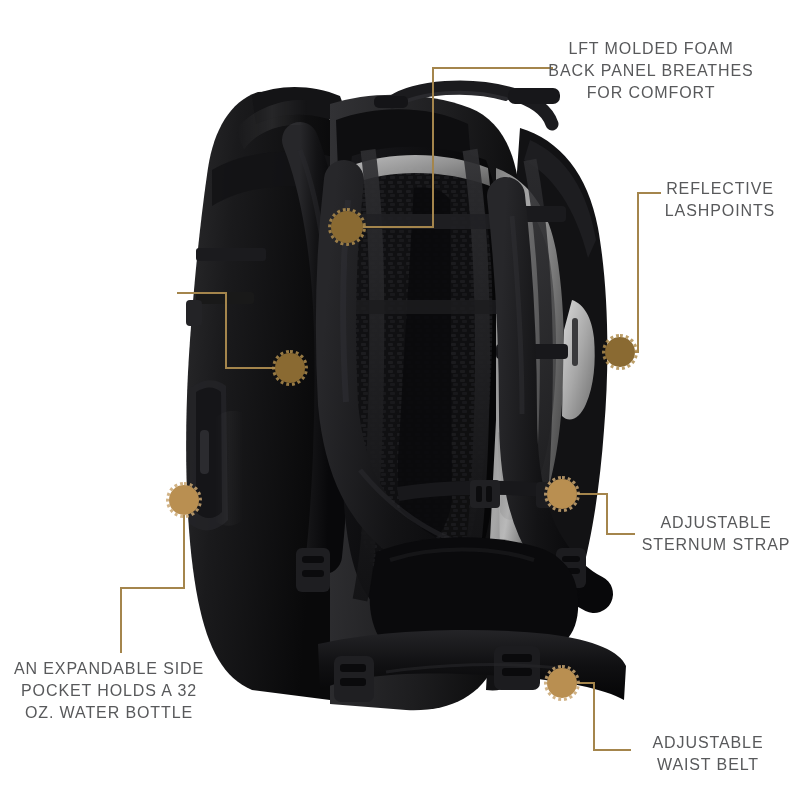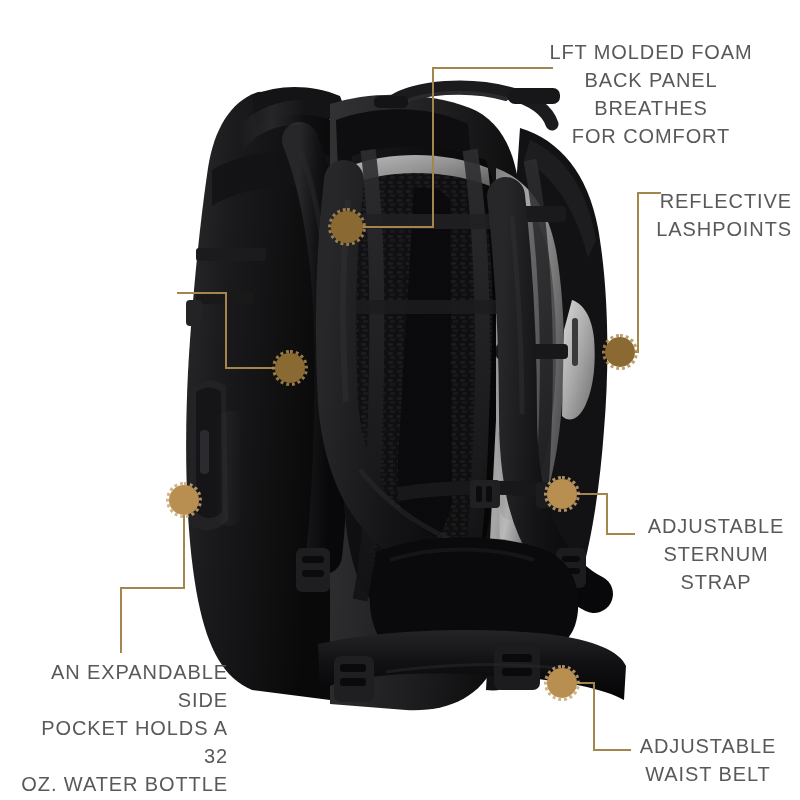--- a/index.html
+++ b/index.html
@@ -23,22 +23,22 @@
   #product-photo {
     position: absolute;
     left: 0; top: 0;
     width: 800px; height: 800px;
   }
 
   
   .callout-label {
     position: absolute;
     color: #58595b;
-    font-size: 20px;
-    line-height: 28px;
+    font-size: 16px;
+    line-height: 22px;
     letter-spacing: 0.9px;
     text-transform: uppercase;
     white-space: pre-line;
     font-weight: 400;
   }
   .align-center { text-align: center; }
 
   
   #connectors {
     position: absolute;
@@ -286,27 +286,27 @@
   <div class="marker-dot dot-light" style="left:547px; top:479px; width:30px; height:30px;"></div>
 
   <div class="marker-dot dot-light" style="left:169px; top:485px; width:30px; height:30px;"></div>
 
   <div class="marker-dot dot-light" style="left:547px; top:668px; width:30px; height:30px;"></div>
 
   <div class="callout-label align-center" style="left:536px; top:38px; width:230px;">LFT MOLDED FOAM
 BACK PANEL BREATHES
 FOR COMFORT</div>
 
-  <div class="callout-label align-center" style="left:648px; top:187px; width:144px;text-align:right;">REFLECTIVE
+  <div class="callout-label align-center" style="left:648px; top:178px; width:144px;">REFLECTIVE
 LASHPOINTS</div>
 
 
   <div class="callout-label align-center" style="left:638px; top:512px; width:156px;">ADJUSTABLE
 STERNUM STRAP</div>
 
-  <div class="callout-label align-center" style="left:18px; top:658px; width:210px;text-align:right;">AN EXPANDABLE SIDE
+  <div class="callout-label align-center" style="left:4px; top:658px; width:210px;">AN EXPANDABLE SIDE
 POCKET HOLDS A 32
 OZ. WATER BOTTLE</div>
 
   <div class="callout-label align-center" style="left:634px; top:732px; width:148px;">ADJUSTABLE
 WAIST BELT</div>
 
 </div>
 
 </body></html>

